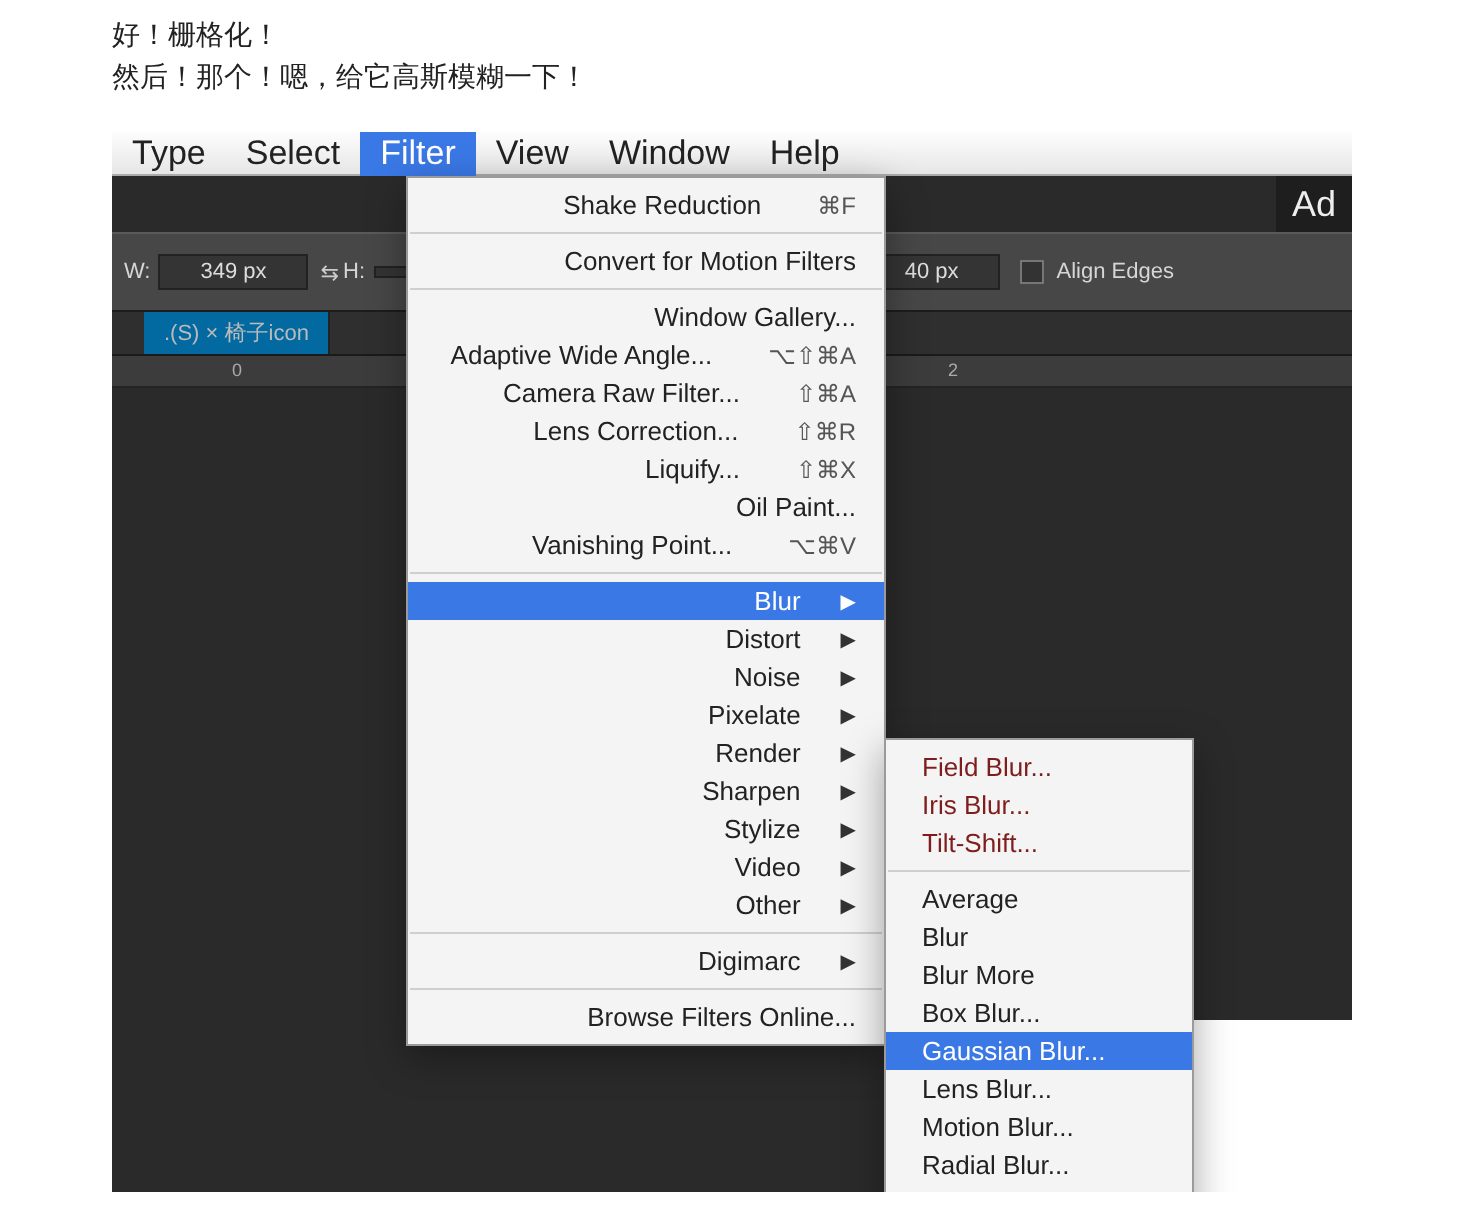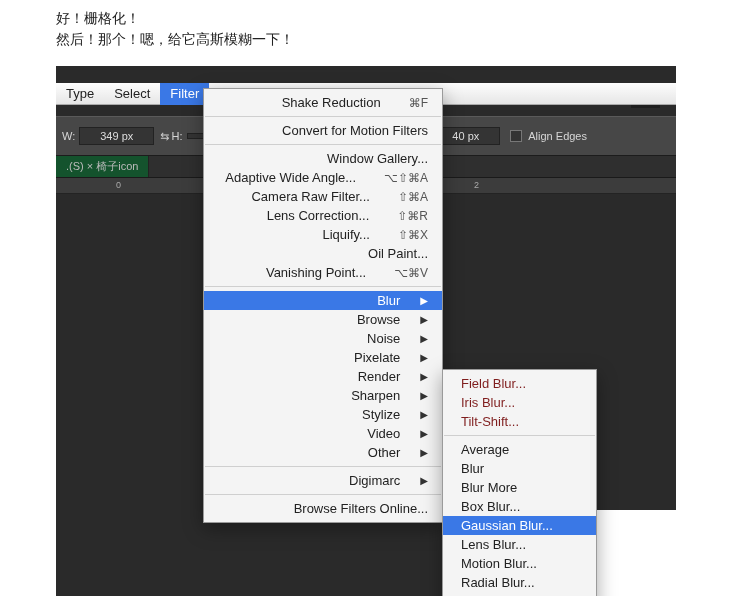--- a/index.html
+++ b/index.html
@@ -31,23 +31,22 @@
   
   .menubar {
     position: absolute;
     left: 0; top: 0;
     height: 22px;
     display: flex;
     align-items: center;
     background: linear-gradient(#fdfdfd, #e6e6e6);
     border-bottom: 1px solid #aaa;
     width: 100%;
-    font-size: 13px;
+    font-size: 17px;
     color: #222;
-    margin-top: 17px;
   }
   .menubar .item {
     padding: 3px 10px;
     height: 22px;
     line-height: 16px;
     cursor: default;
   }
   .menubar .item.active {
     background: #3a78e6;
     color: #fff;
@@ -107,22 +106,23 @@
     width: 100%;
     height: 22px;
     background: #2f2f2f;
     border-bottom: 1px solid #1a1a1a;
   }
   .tabbar .tab {
     display: inline-block;
     padding: 3px 10px;
     font-size: 11px;
     color: #bbb;
-    background: #14532d;
+    background: #0369a1;
     border-right: 1px solid #222;
+    margin-left: 16px;
   }
   .ruler-h {
     position: absolute;
     left: 0; top: 90px;
     width: 100%;
     height: 16px;
     background: #3c3c3c;
     color: #aaa;
     font-size: 9px;
     border-bottom: 1px solid #232323;
@@ -141,24 +141,24 @@
   .canvas .white-doc {
     position: absolute;
     right: 0;
     top: 316px;
     width: 220px;
     height: 140px;
     background: #fff;
   }
   .ad-corner {
     position: absolute;
-    right: 16px;
+    right: 0;
     top: 0;
     color: #eee;
-    font-size: 11px;
+    font-size: 18px;
     padding: 4px 8px;
     background: #1e1e1e;
   }
   
   .menu-panel {
     position: absolute;
     background: #f4f4f4;
     border: 1px solid #9a9a9a;
     box-shadow: 0 6px 18px rgba(0,0,0,.35);
     font-size: 13px;
@@ -297,21 +297,21 @@
     <div class="row">
       <span class="lbl">Vanishing Point...</span>
       <span class="shc">⌥⌘V</span>
     </div>
     <div class="sep"></div>
     <div class="row highlight">
       <span class="lbl">Blur</span>
       <span class="arrow">▶</span>
     </div>
     <div class="row">
-      <span class="lbl">Browse</span>
+      <span class="lbl">Distort</span>
       <span class="arrow">▶</span>
     </div>
     <div class="row">
       <span class="lbl">Noise</span>
       <span class="arrow">▶</span>
     </div>
     <div class="row">
       <span class="lbl">Pixelate</span>
       <span class="arrow">▶</span>
     </div>

